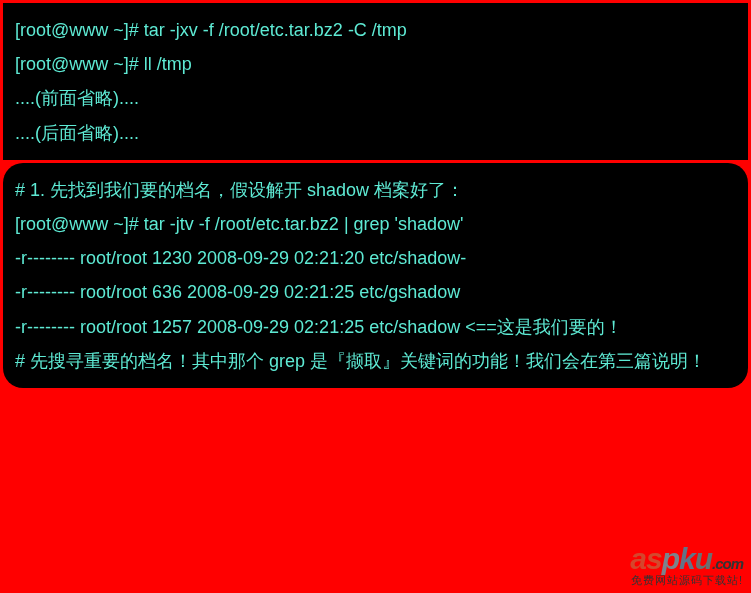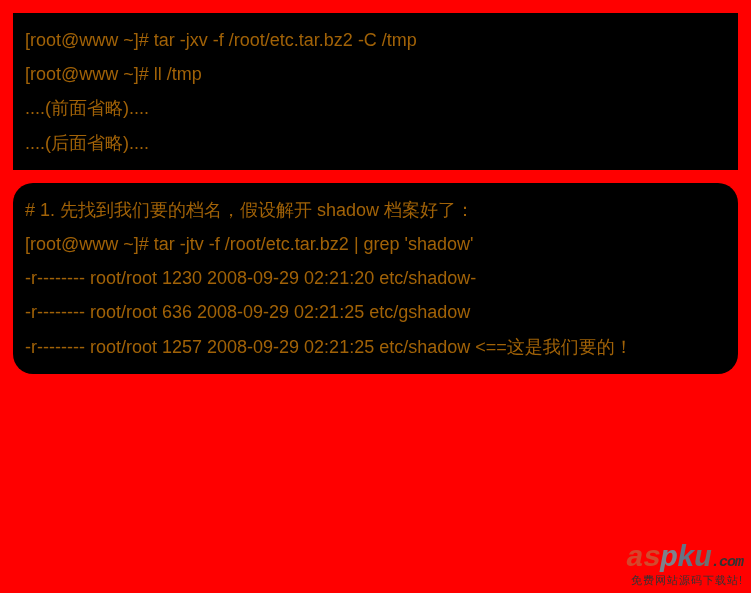--- a/index.html
+++ b/index.html
@@ -7,38 +7,38 @@
     width: 751px;
     height: 593px;
     background: #ff0000;
     font-family: "Microsoft YaHei", "SimSun", Arial, sans-serif;
     font-size: 18px;
     overflow: hidden;
     position: relative;
   }
   .panel {
     background: #000;
-    color: #a16207;
+    color: #5eead4;
     padding: 10px 12px;
     line-height: 1.9;
-    margin: 13px;
+    margin: 3px;
   }
   .panel + .panel { margin-top: 1px; border-radius: 20px; }
   .line { white-space: nowrap; overflow: hidden; }
   .wrap { white-space: normal; }
   .watermark {
     position: absolute;
     right: 8px;
     bottom: 6px;
     text-align: right;
     line-height: 1.05;
     pointer-events: none;
   }
   .wm-main {
-    font-family: Liberation Mono, monospace;
+    font-family: Liberation Sans, sans-serif;
     font-weight: 700;
     font-size: 30px;
     font-style: italic;
     letter-spacing: -1px;
   }
   .wm-main .a  { color: #d4462c; }
   .wm-main .s  { color: #d24a2d; }
   .wm-main .p  { color: #7c828b; }
   .wm-main .k  { color: #627487; }
   .wm-main .u  { color: #6d6f70; }
@@ -59,20 +59,21 @@
   <div class="line">....(前面省略)....</div>
   <div class="line">....(后面省略)....</div>
 </div>
 
 <div class="panel">
   <div class="line"># 1. 先找到我们要的档名，假设解开 shadow 档案好了：</div>
   <div class="line">[root@www ~]# tar -jtv -f /root/etc.tar.bz2 | grep 'shadow'</div>
   <div class="line">-r-------- root/root  1230 2008-09-29 02:21:20 etc/shadow-</div>
   <div class="line">-r-------- root/root   636 2008-09-29 02:21:25 etc/gshadow</div>
   <div class="wrap">-r-------- root/root  1257 2008-09-29 02:21:25 etc/shadow  &lt;==这是我们要的！</div>
+  <div class="wrap"># 先搜寻重要的档名！其中那个 grep 是『撷取』关键词的功能！我们会在第三篇说明！</div>
 </div>
 
 <div class="watermark">
   <div class="wm-main">
     <span class="a">a</span><span class="s">s</span><span class="p">p</span><span class="k">k</span><span class="u">u</span><span class="wm-com">.com</span>
   </div>
   <div class="wm-sub">免费网站源码下载站!</div>
 </div>
 
 </body></html>

